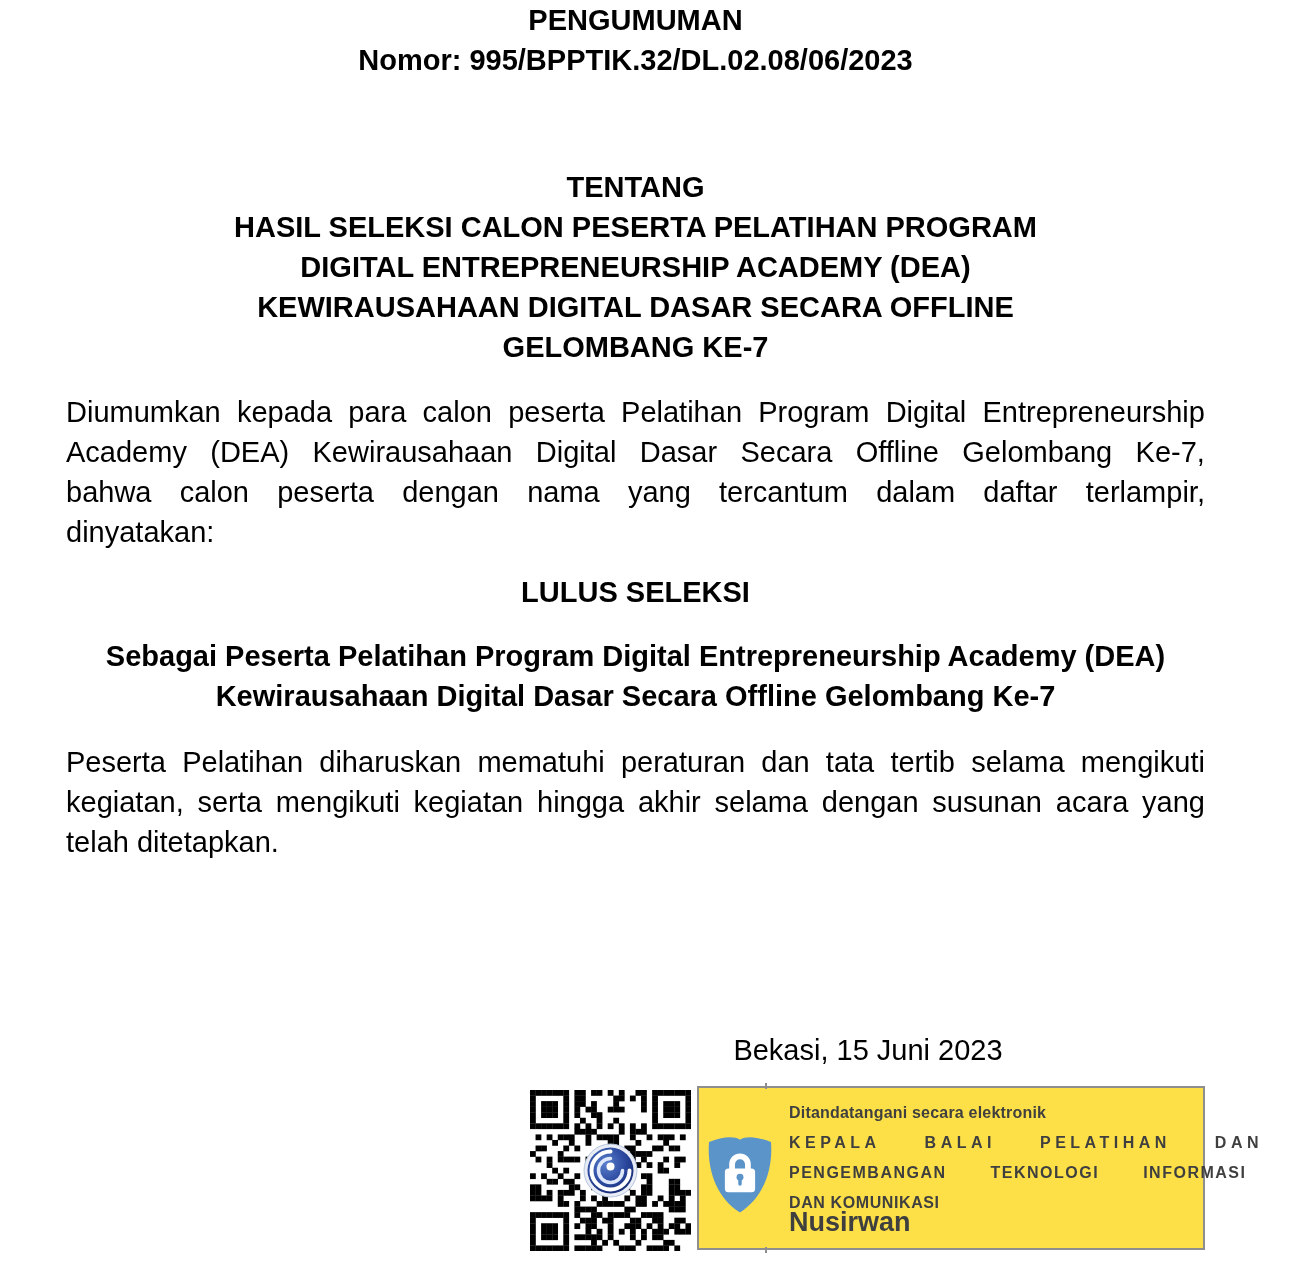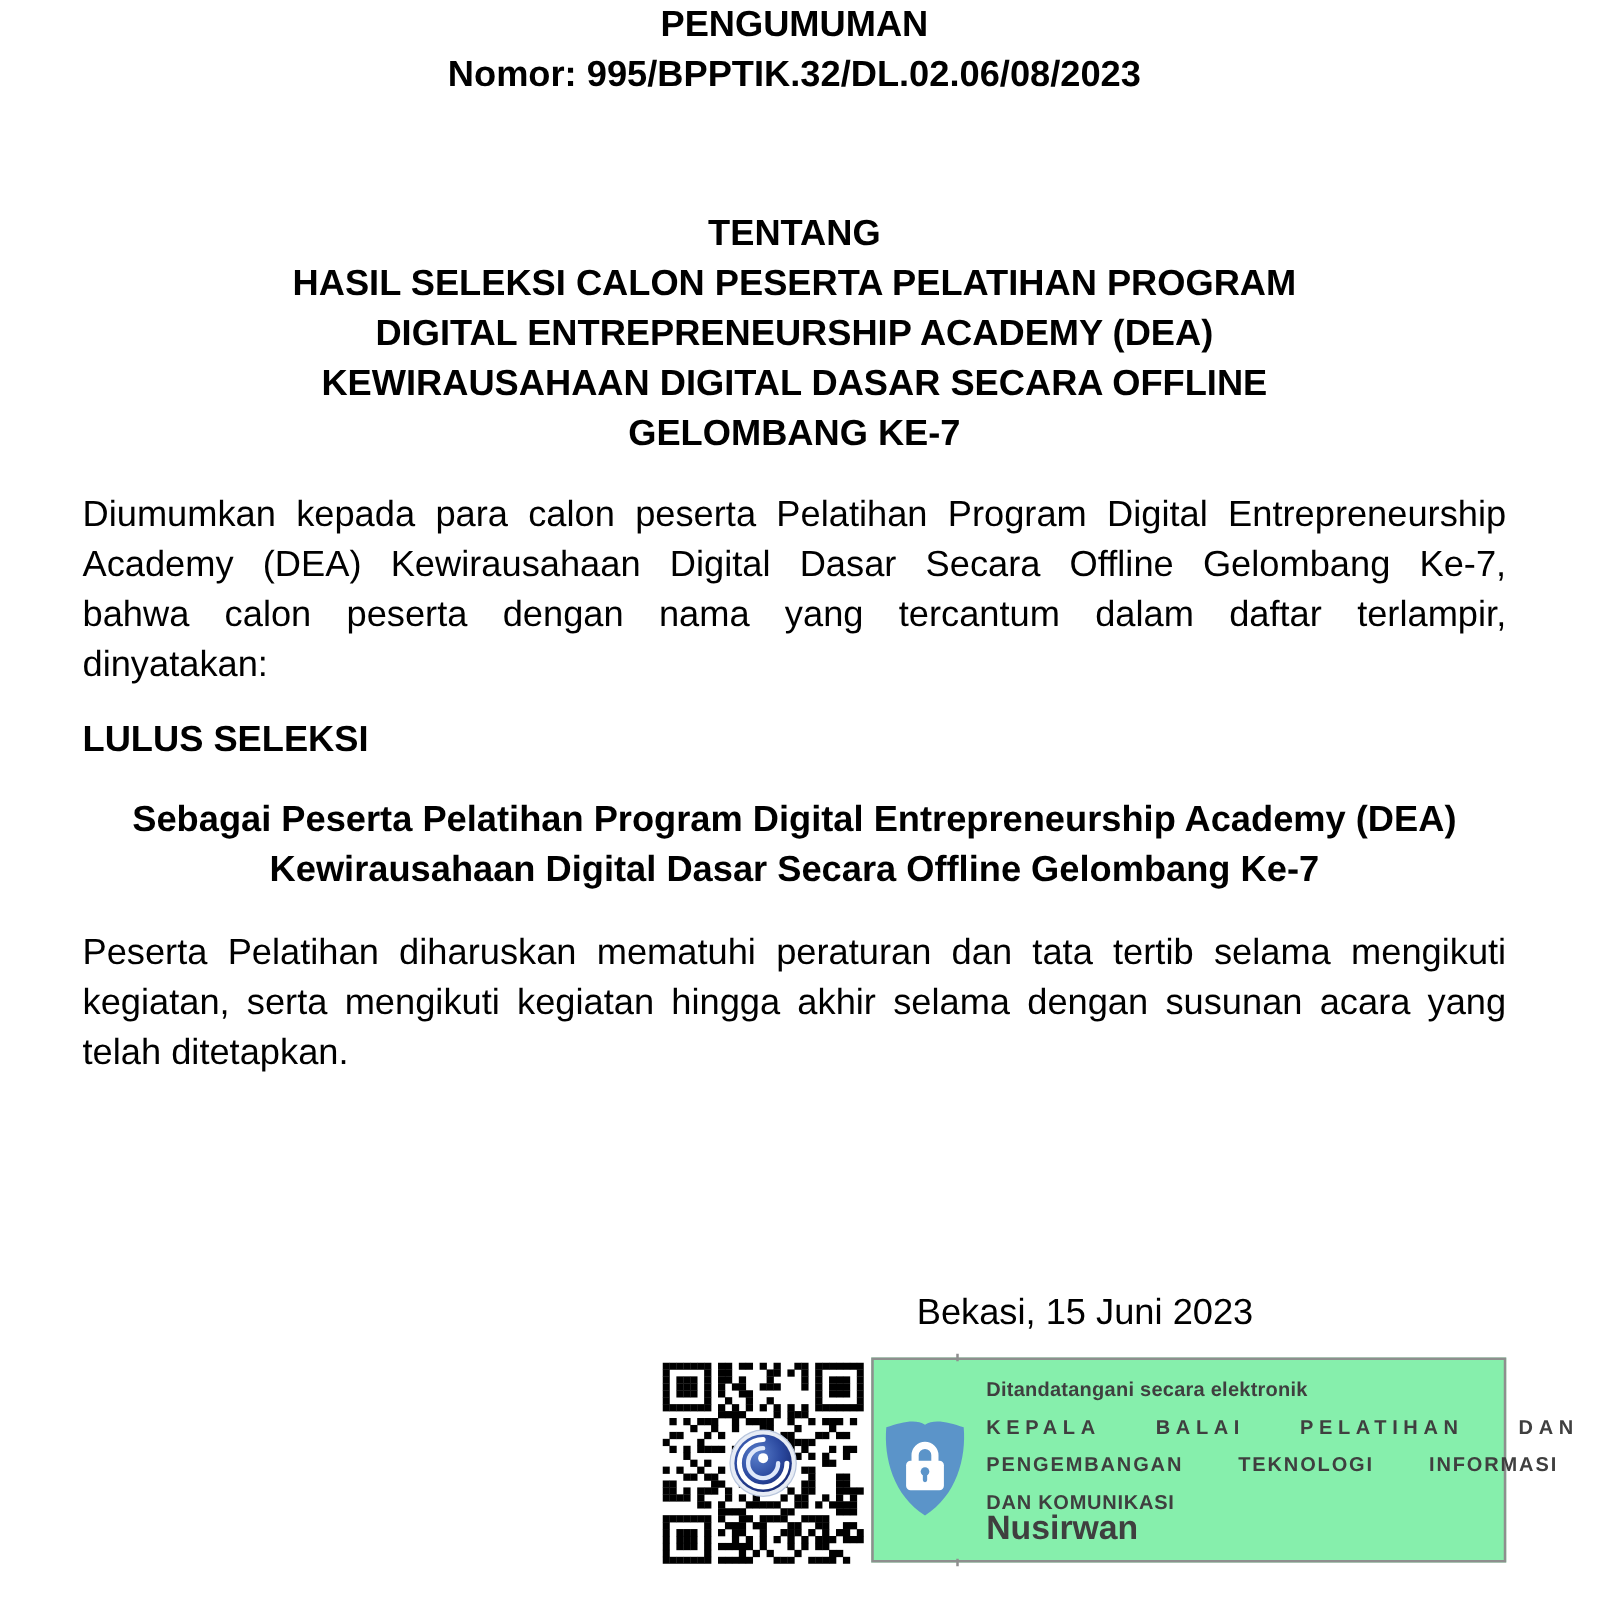--- a/index.html
+++ b/index.html
@@ -31,21 +31,21 @@
 
   .para { margin-top:25px; font-size:29px; line-height:40px; }
   .para2 { margin-top:26px; font-size:29px; line-height:40px; }
 
   .jline { display:flex; justify-content:space-between; height:40px; align-items:center; }
   .jline span { white-space:pre; }
   .plainline { height:40px; text-align:left; }
 
   .status-line {
     margin-top:20px;
-    text-align:left;
+    text-align:center;
     font-weight:bold;
     font-size:29px;
     line-height:40px;
   }
   .result-block {
     margin-top:24px;
     text-align:center;
     font-weight:bold;
     font-size:29px;
     line-height:40px;
@@ -55,21 +55,21 @@
   .sig-block { position:absolute; left:530px; top:1030px; width:676px; height:242px; }
   .sig-date { width:676px; text-align:center; font-size:29px; line-height:40px; }
 
   .qr-wrap { position:absolute; left:0px; top:60px; width:161px; height:161px; }
   .qr-wrap svg { display:block; width:161px; height:161px; }
 
   .stamp {
     position:absolute; left:167px; top:56px;
     width:508px; height:164px;
     border:2px solid #8e8e8e;
-    background:#86efac;
+    background:#fde047;
   }
   .stamp-tick { position:absolute; width:2px; height:6px; background:#8e8e8e; left:66px; }
   .tick-top { top:-5px; }
   .tick-bottom { bottom:-5px; }
 
   .shield-wrap { position:absolute; left:5px; top:44px; width:72px; height:86px; }
   .shield-wrap svg { display:block; width:72px; height:86px; }
 
   .stamp-text {
     position:absolute; left:90px; top:13px;
@@ -91,21 +91,21 @@
   }
 </style>
 </head>
 <body>
 
 <div class="page">
   <div class="content">
 
     <div class="doc-title">
       <div>PENGUMUMAN</div>
-      <div>Nomor: 995/BPPTIK.32/DL.02.06/08/2023</div>
+      <div>Nomor: 995/BPPTIK.32/DL.02.08/06/2023</div>
     </div>
 
     <div class="subject-block">
       <div>TENTANG</div>
       <div>HASIL SELEKSI CALON PESERTA PELATIHAN PROGRAM</div>
       <div>DIGITAL ENTREPRENEURSHIP ACADEMY (DEA)</div>
       <div>KEWIRAUSAHAAN DIGITAL DASAR SECARA OFFLINE</div>
       <div>GELOMBANG KE-7</div>
     </div>
 

